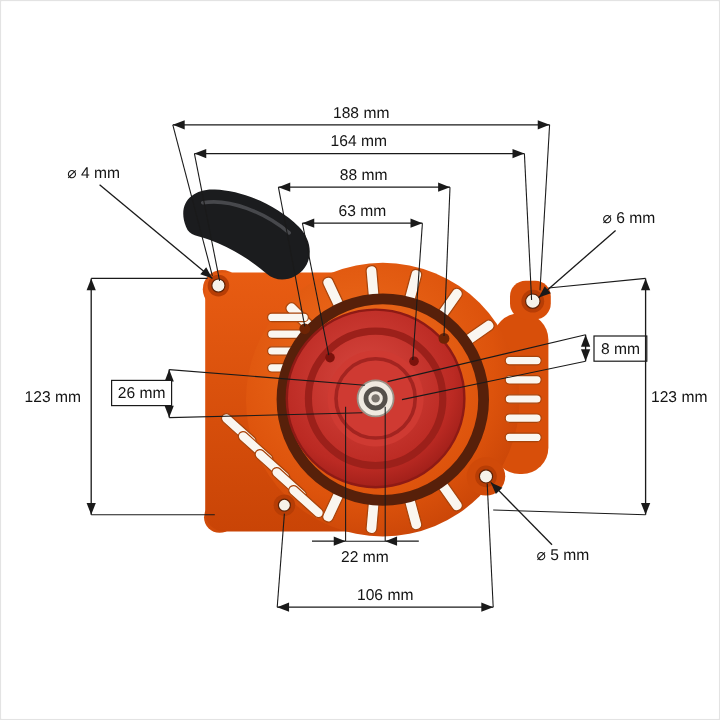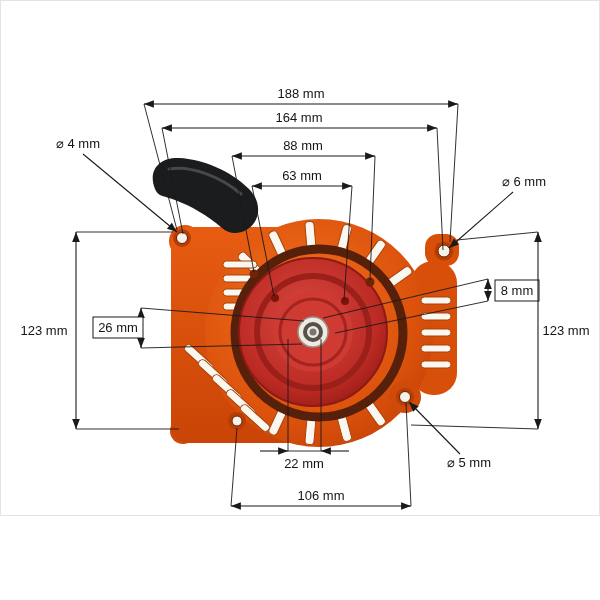--- a/index.html
+++ b/index.html
@@ -1,18 +1,18 @@
 <!DOCTYPE html>
 <html><head>
 <meta charset="utf-8">
 <style>
   html,body { margin:0; padding:0; background:#ffffff; }
   .frame {
     position:relative;
-    width:600px; height:516px;
+    width:600px; height:600px;
     background:#ffffff;
     border:1px solid #e3e3e3;
     box-sizing:border-box;
     font-family:"Liberation Sans", sans-serif;
     overflow:hidden;
   }
   svg { position:absolute; left:0; top:0; }
   .dl   { stroke:#1a1a1a; stroke-width:1.1; fill:none; }
   .ext  { stroke:#1a1a1a; stroke-width:0.9; fill:none; }
   .slot { fill:#faf6f0; stroke:#a8430a; stroke-width:1; }

